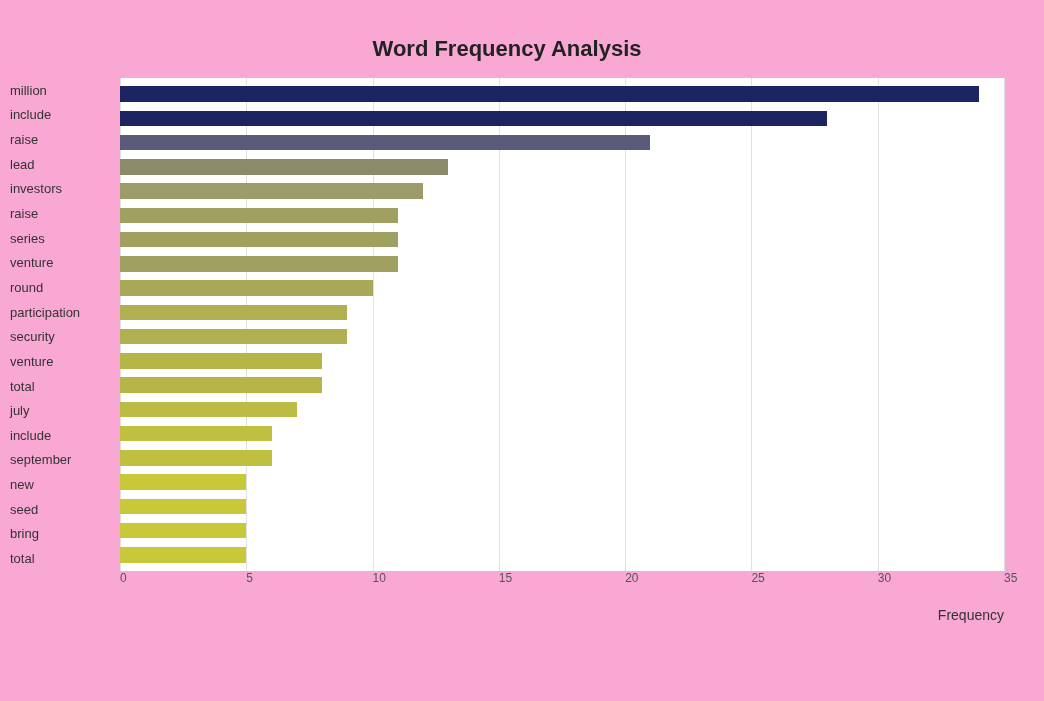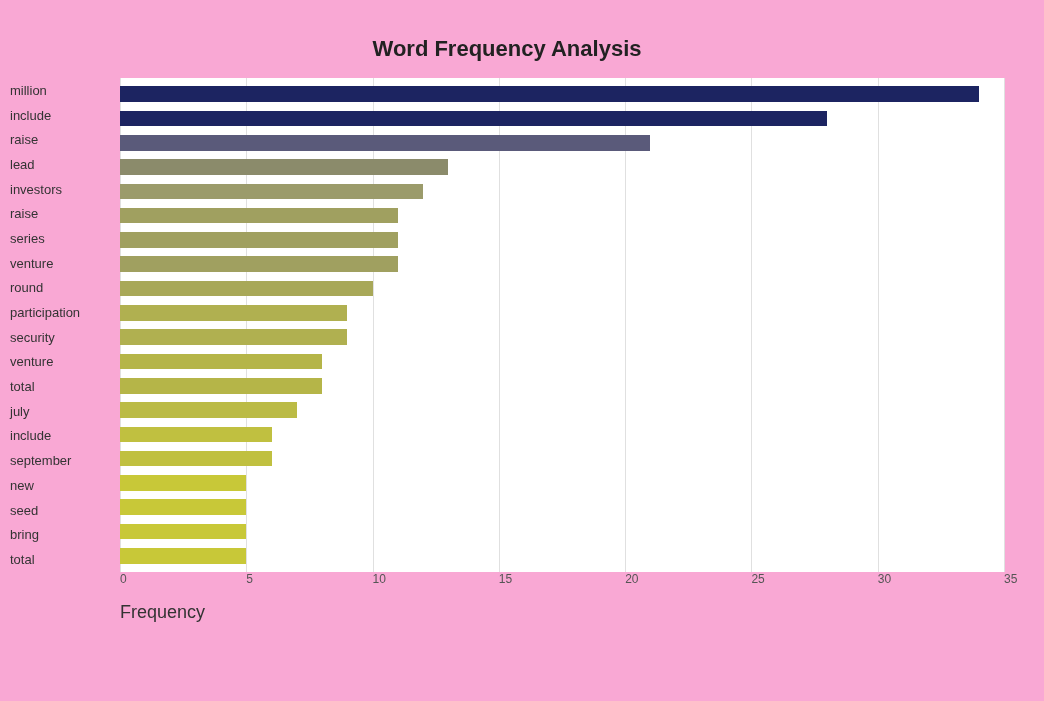--- a/index.html
+++ b/index.html
@@ -100,24 +100,24 @@
       padding-left: 110px;
     }
     .x-tick {
       font-size: 12px;
       color: #555;
       text-align: center;
       width: 0;
       position: absolute;
     }
     .x-axis-label {
-      text-align: left;
-      font-size: 18px;
+      text-align: right;
+      font-size: 14px;
       color: #333;
-      margin-top: 10px;
+      margin-top: 16px;
     }
     .x-ticks-container {
       position: relative;
       height: 20px;
     }
   </style>
 </head>
 <body>
 
 <div class="chart-container">

